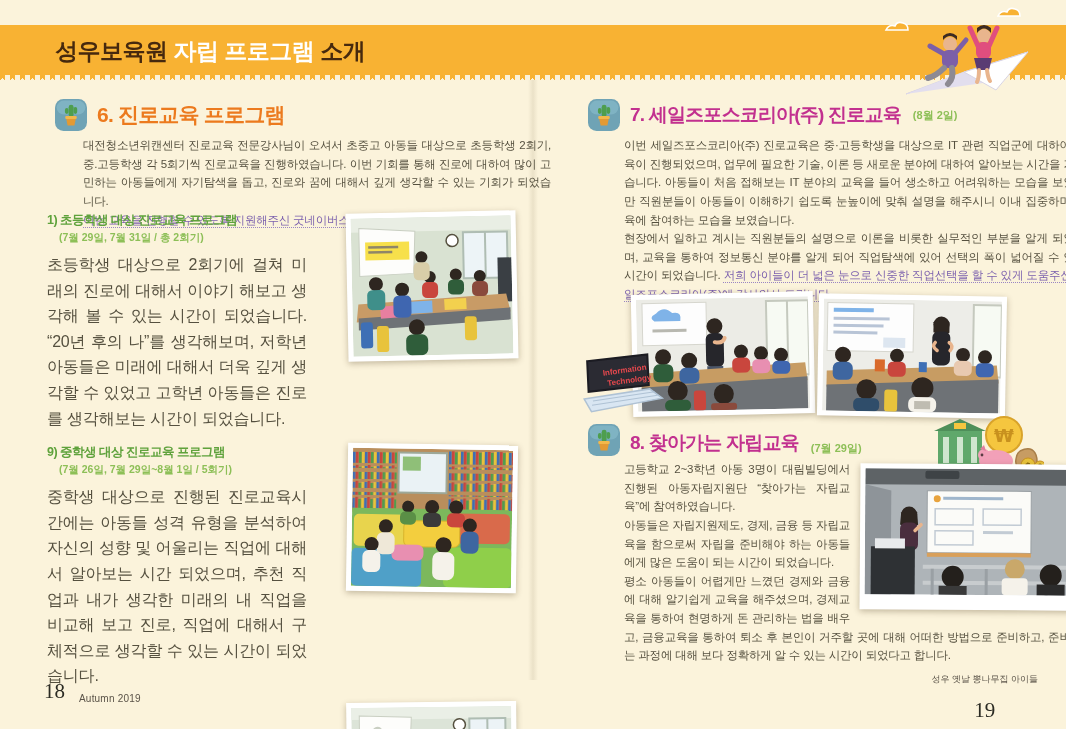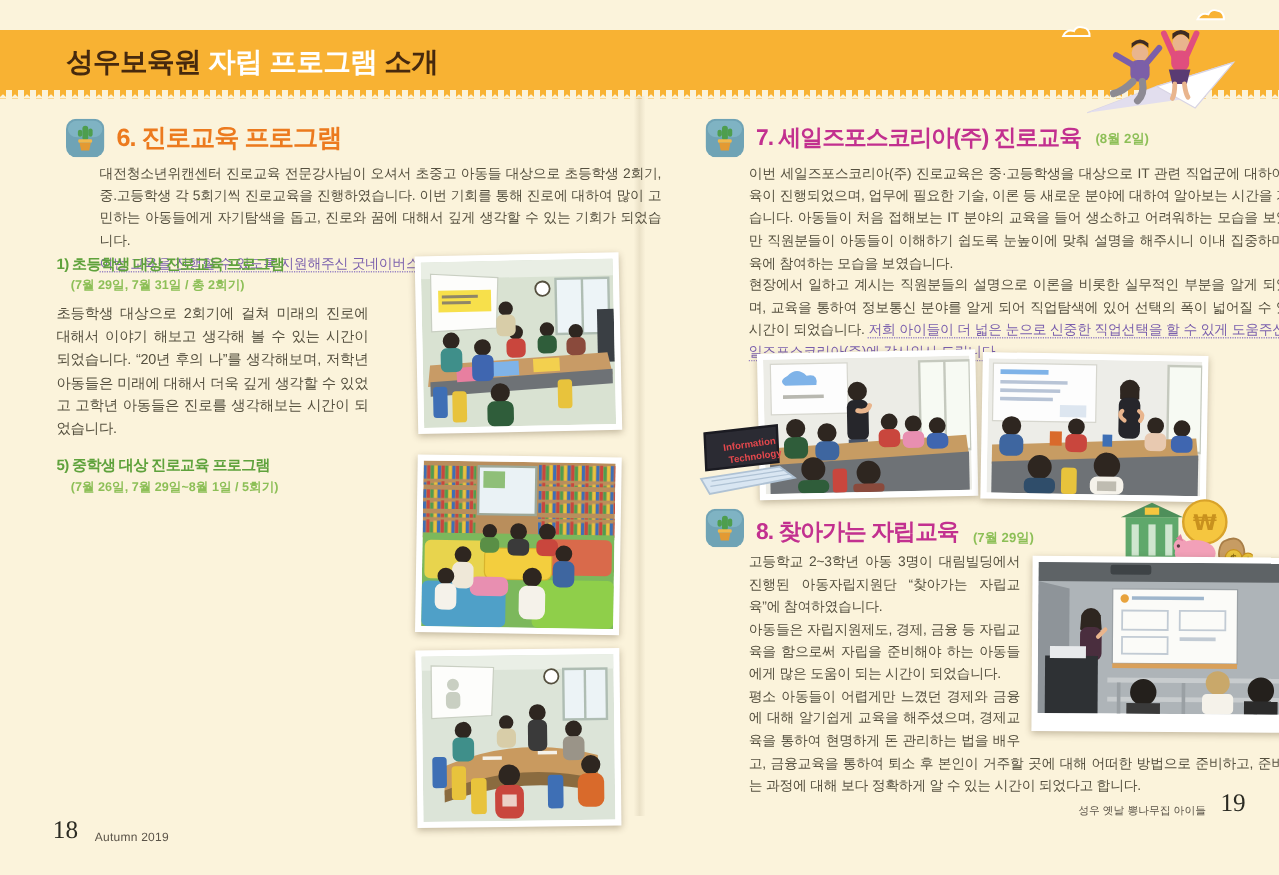--- a/index.html
+++ b/index.html
@@ -33,39 +33,39 @@
   .sec-badge{width:32px;height:32px;flex:0 0 32px;}
   .sec-title-orange{font-size:21px;font-weight:800;color:#EC7A1E;letter-spacing:-0.8px;text-align:center;}
   .sec-title-magenta{font-size:19px;font-weight:800;color:#C2308F;letter-spacing:-0.8px;}
   .sec-date{font-size:11px;font-weight:700;color:#8DBF57;margin-left:2px;}
   
   .body-txt{font-size:11.5px;line-height:1.62;text-align:justify;letter-spacing:-0.2px;margin-left:36px;}
   .body-txt p{margin:0;}
   .thanks{color:#7A5FAD;text-decoration:underline dotted #9A85C4;text-underline-offset:3px;}
   .sub-head{font-size:12.5px;font-weight:800;color:#5FA23C;letter-spacing:-0.5px;margin:0;}
   .sub-date{font-size:10.5px;font-weight:700;color:#8DBF57;margin:2px 0 7px 12px;}
-  .sub-body{font-size:12px;line-height:1.6;text-align:justify;letter-spacing:-0.2px;margin:0;}
+  .sub-body{font-size:16px;line-height:1.6;text-align:justify;letter-spacing:-0.2px;margin:0;}
   
   .s6-intro{position:absolute;top:136px;left:47px;width:468px;}
   .s6-rows{position:absolute;top:212px;left:47px;width:470px;}
   .s6-row{display:flex;align-items:flex-start;margin-bottom:13px;}
   .s6-text{width:260px;}
   .photo{background:#fff;padding:5px;box-shadow:0 2px 6px rgba(60,40,10,0.30);}
   .s6-photo{margin-left:auto;width:160px;height:138px;}
   .s7-para{position:absolute;top:136px;left:588px;width:462px;}
   .s7-photos{position:absolute;top:293px;left:580px;width:470px;height:130px;}
   .s7-photoA{position:absolute;left:52px;top:0;width:172px;height:112px;transform:rotate(-1.2deg);}
   .s7-photoB{position:absolute;left:238px;top:2px;width:178px;height:112px;transform:rotate(1deg);}
   .laptop-illu{position:absolute;left:-4px;top:52px;width:96px;height:80px;}
   .s8-flow{position:absolute;top:460px;left:588px;width:458px;}
   .s8-photo{float:right;width:212px;height:136px;margin:4px 0 6px 10px;transform:rotate(0.4deg);}
   .money-illu{position:absolute;top:413px;right:22px;width:120px;height:62px;}
   
   .footer-left{position:absolute;left:44px;top:679px;display:flex;align-items:flex-end;gap:14px;}
-  .footer-right{position:absolute;right:28px;top:657px;display:flex;align-items:flex-end;gap:12px;}
+  .footer-right{position:absolute;right:28px;top:673px;display:flex;align-items:center;gap:12px;flex-direction:column;}
   .page-num{font-family:"Liberation Serif","DejaVu Serif",serif;font-size:21px;color:#2B2B23;}
   .footer-label{font-size:10px;color:#5A5348;letter-spacing:0.2px;}
   .footer-label-kr{font-size:9px;color:#5A5348;}
   svg{display:block;}
 </style>
 </head>
 <body>
 
 <div class="page">
 
@@ -163,22 +163,23 @@
             <rect x="53" y="117" width="22" height="21" rx="6" fill="#2F5D3A"></rect>
           <rect x="8" y="104" width="12" height="26" rx="3" fill="#3E6FB5"></rect>
           <rect x="24" y="108" width="12" height="26" rx="3" fill="#E8C33C"></rect>
           <rect x="112" y="100" width="12" height="24" rx="3" fill="#E8C33C"></rect>
         </svg>
       </div>
     </div>
 
     <div class="s6-row">
       <div class="s6-text">
-        <p class="sub-head">5) 중학생 대상 진로교육 프로그램</p>
+        <p class="sub-head">9) 중학생 대상 진로교육 프로그램</p>
         <p class="sub-date">(7월 26일, 7월 29일~8월 1일 / 5회기)</p>
+        <p class="sub-body">중학생 대상으로 진행된 진로교육시간에는 아동들 성격 유형을 분석하여 자신의 성향 및 어울리는 직업에 대해서 알아보는 시간 되었으며, 추천 직업과 내가 생각한 미래의 내 직업을 비교해 보고 진로, 직업에 대해서 구체적으로 생각할 수 있는 시간이 되었습니다.</p>
       </div>
       <div class="photo s6-photo" style="transform:rotate(0.9deg);">
         <svg viewBox="0 0 160 138" width="160" height="138">
           <defs>
             <pattern id="books" width="12" height="16" patternUnits="userSpaceOnUse">
               <rect width="12" height="16" fill="#B98E5C"></rect>
               <rect x="0" y="2" width="2.6" height="13" fill="#3E6FB5"></rect>
               <rect x="3" y="1" width="2.6" height="14" fill="#C9463D"></rect>
               <rect x="6" y="3" width="2.6" height="12" fill="#4E9E4E"></rect>
               <rect x="9" y="2" width="2.6" height="13" fill="#E8C33C"></rect>

